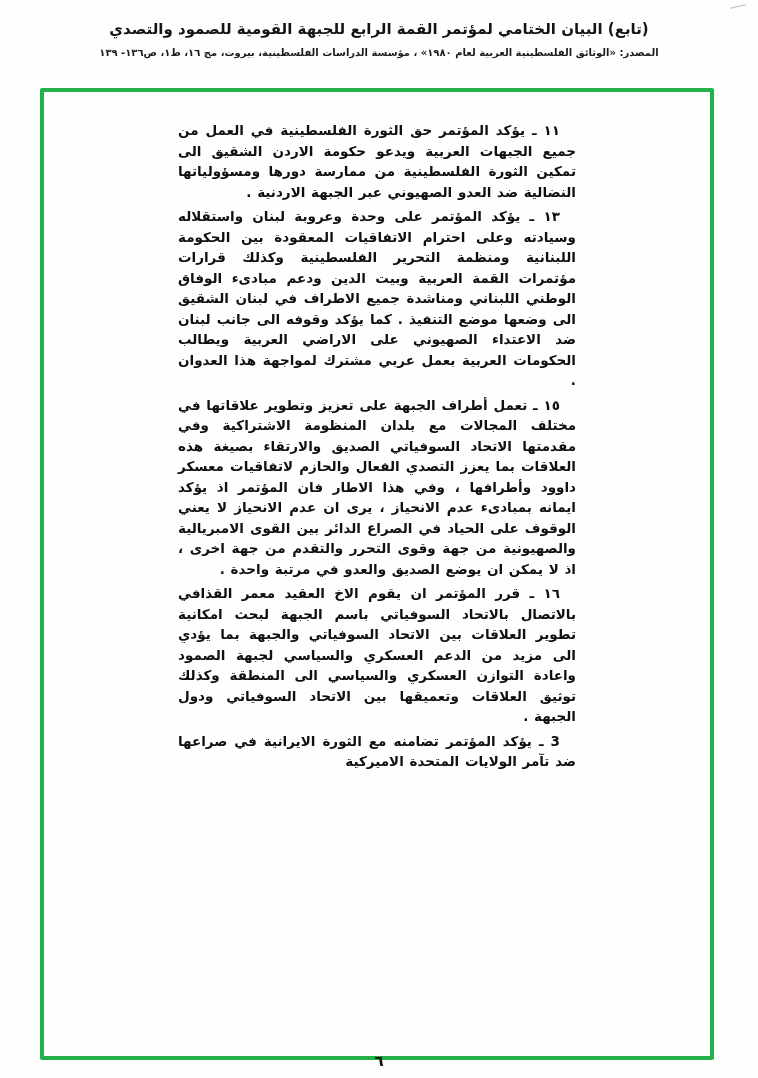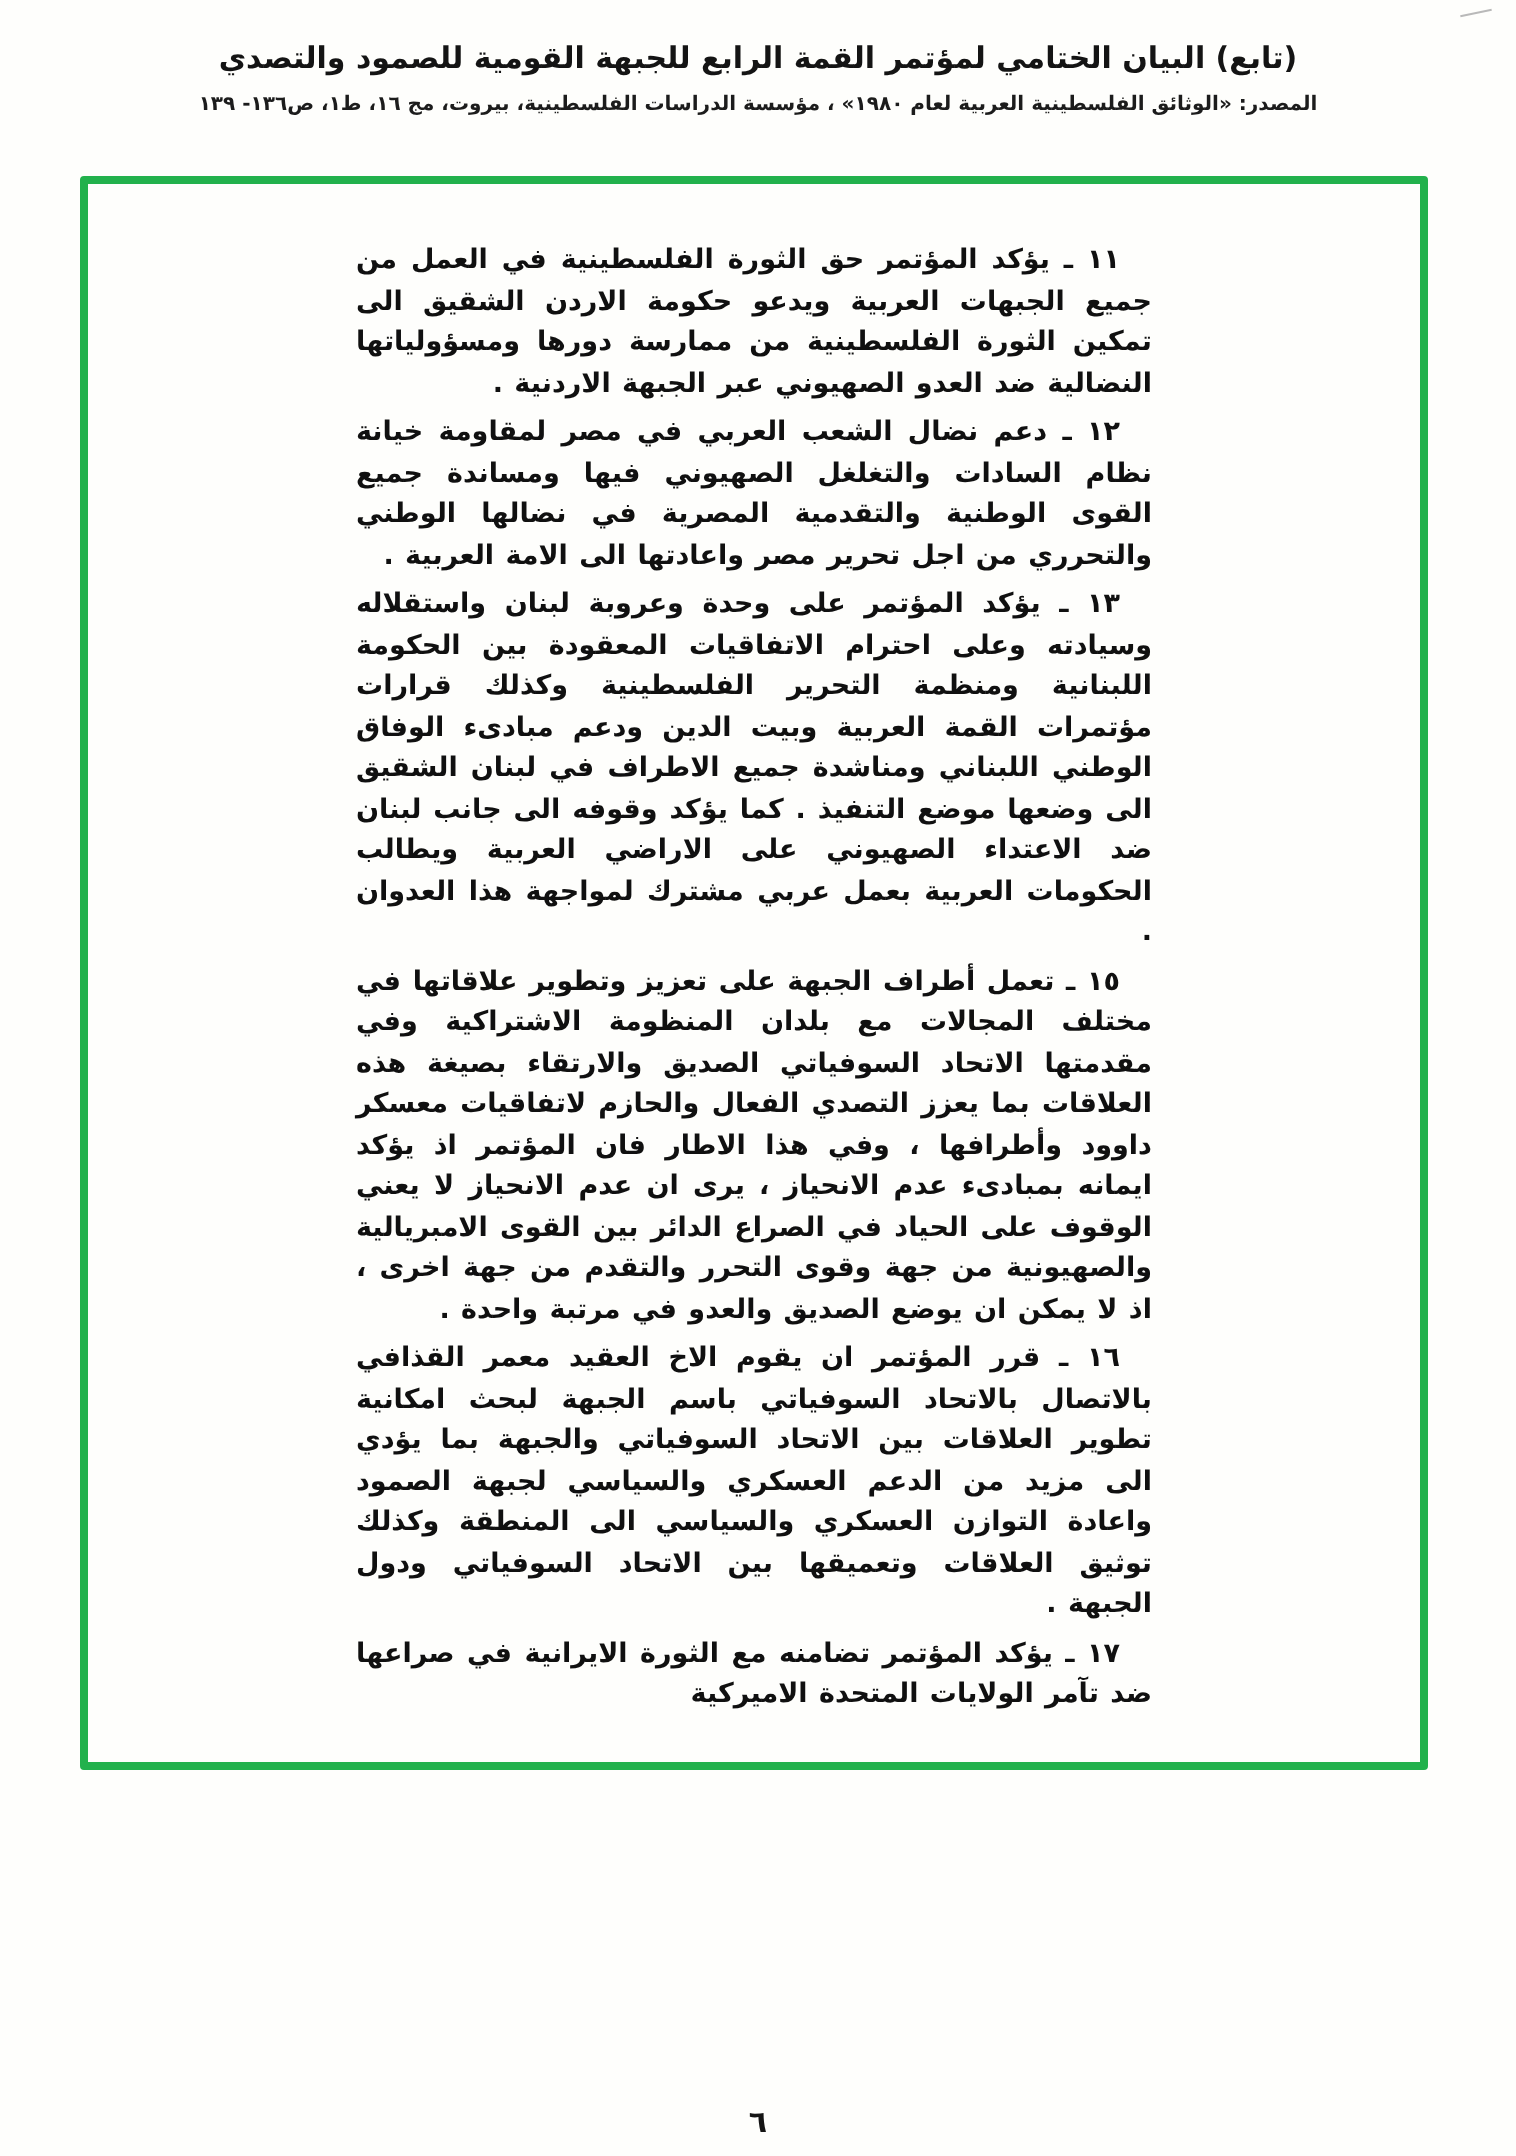--- a/index.html
+++ b/index.html
@@ -39,21 +39,21 @@
     font-size: 10px;
     font-weight: bold;
     margin-top: 9px;
     color: #1c1c1c;
   }
   .green-box {
     position: absolute;
     left: 40px;
     top: 88px;
     width: 674px;
-    height: 797px;
+    height: 972px;
     border: 4px solid #22b14c;
     border-radius: 2px;
     box-sizing: border-box;
   }
   .text-column {
     width: 398px;
     margin: 28px auto 0 auto;
     direction: rtl;
     text-align: justify;
     font-size: 13.5px;
@@ -84,23 +84,22 @@
   <div class="corner-mark"></div>
 
   <div class="header">
     <div class="title">(تابع)  البيان الختامي لمؤتمر القمة الرابع للجبهة القومية للصمود والتصدي</div>
     <div class="source">المصدر: «الوثائق الفلسطينية العربية لعام ١٩٨٠» ، مؤسسة الدراسات الفلسطينية، بيروت، مج ١٦، ط١، ص١٣٦- ١٣٩</div>
   </div>
 
   <div class="green-box">
     <div class="text-column" dir="rtl">
       <p>١١ ـ يؤكد المؤتمر حق الثورة الفلسطينية في العمل من جميع الجبهات العربية ويدعو حكومة الاردن الشقيق الى تمكين الثورة الفلسطينية من ممارسة دورها ومسؤولياتها النضالية ضد العدو الصهيوني عبر الجبهة الاردنية .</p>
-      <p>١٢ ـ دعم نضال الشعب العربي في مصر لمقاومة خيانة نظام السادات والتغلغل الصهيوني فيها ومساندة جميع القوى الوطنية والتقدمية المصرية في نضالها الوطني والتحرري من اجل تحرير مصر واعادتها الى الامة العربية .</p>
       <p>١٣ ـ يؤكد المؤتمر على وحدة وعروبة لبنان واستقلاله وسيادته وعلى احترام الاتفاقيات المعقودة بين الحكومة اللبنانية ومنظمة التحرير الفلسطينية وكذلك قرارات مؤتمرات القمة العربية وبيت الدين ودعم مبادىء الوفاق الوطني اللبناني ومناشدة جميع الاطراف في لبنان الشقيق الى وضعها موضع التنفيذ . كما يؤكد وقوفه الى جانب لبنان ضد الاعتداء الصهيوني على الاراضي العربية ويطالب الحكومات العربية بعمل عربي مشترك لمواجهة هذا العدوان .</p>
       <p>١٥ ـ تعمل أطراف الجبهة على تعزيز وتطوير علاقاتها في مختلف المجالات مع بلدان المنظومة الاشتراكية وفي مقدمتها الاتحاد السوفياتي الصديق والارتقاء بصيغة هذه العلاقات بما يعزز التصدي الفعال والحازم لاتفاقيات معسكر داوود وأطرافها ، وفي هذا الاطار فان المؤتمر اذ يؤكد ايمانه بمبادىء عدم الانحياز ، يرى ان عدم الانحياز لا يعني الوقوف على الحياد في الصراع الدائر بين القوى الامبريالية والصهيونية من جهة وقوى التحرر والتقدم من جهة اخرى ، اذ لا يمكن ان يوضع الصديق والعدو في مرتبة واحدة .</p>
       <p>١٦ ـ قرر المؤتمر ان يقوم الاخ العقيد معمر القذافي بالاتصال بالاتحاد السوفياتي باسم الجبهة لبحث امكانية تطوير العلاقات بين الاتحاد السوفياتي والجبهة بما يؤدي الى مزيد من الدعم العسكري والسياسي لجبهة الصمود واعادة التوازن العسكري والسياسي الى المنطقة وكذلك توثيق العلاقات وتعميقها بين الاتحاد السوفياتي ودول الجبهة .</p>
-      <p>١٧ ـ يؤكد المؤتمر تضامنه مع الثورة الايرانية في صراعها ضد تآمر الولايات المتحدة الاميركية</p>
+      <p>3 ـ يؤكد المؤتمر تضامنه مع الثورة الايرانية في صراعها ضد تآمر الولايات المتحدة الاميركية</p>
     </div>
   </div>
 
   <div class="page-number">٦</div>
 
 </div>
 
 </body></html>

